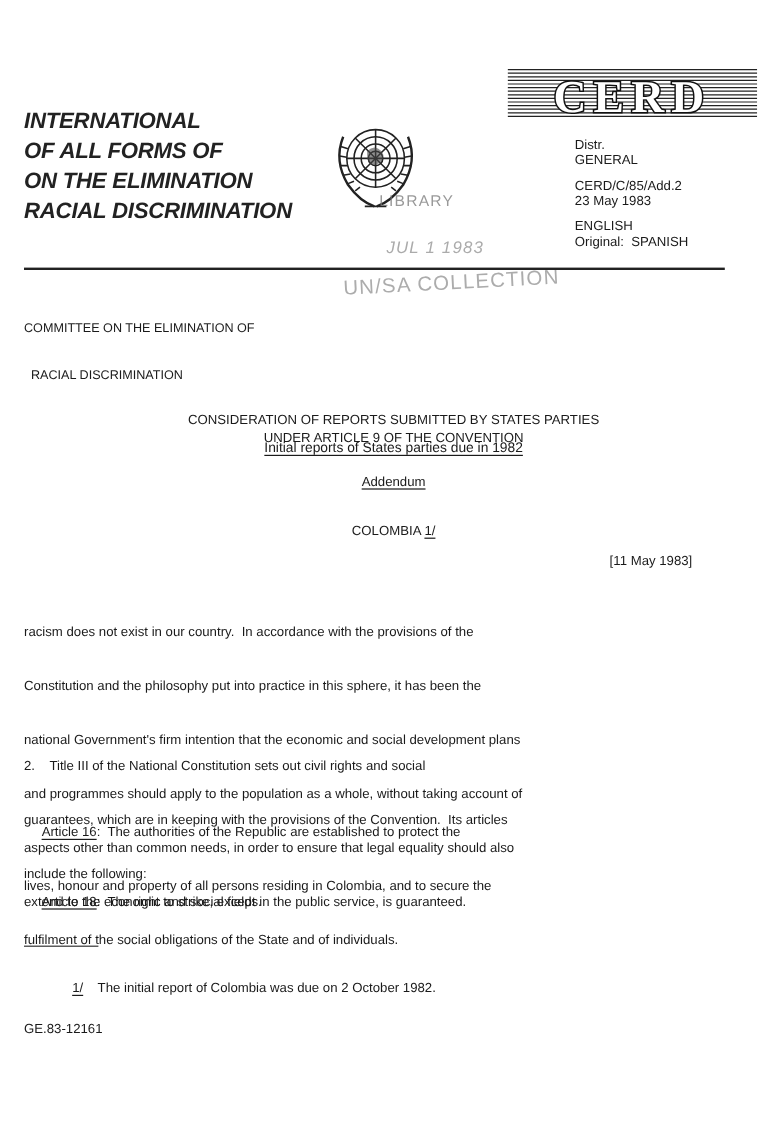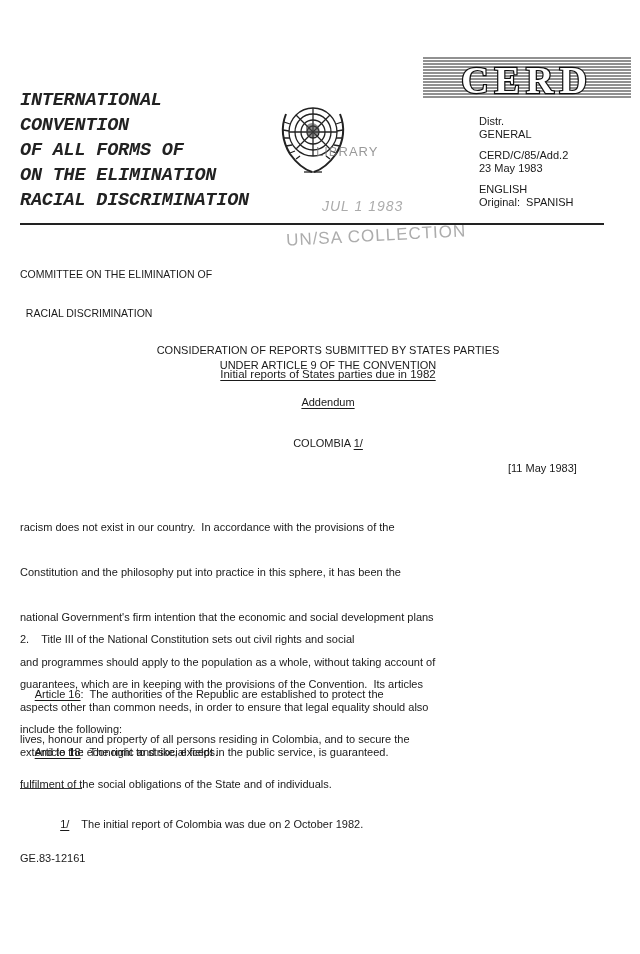--- a/index.html
+++ b/index.html
@@ -1,25 +1,25 @@
 <!DOCTYPE html>
 <html><head>
 <meta charset="utf-8">
 <style>
   html, body { margin: 0; padding: 0; background: #ffffff; }
   body { width: 640px; height: 954px; position: relative; overflow: hidden; color: #1a1a1a; }
   .mono { font-family: Liberation Sans, sans-serif; }
-  .serif-ital { font-family: Liberation Mono, monospace; font-style: italic; font-weight: bold; }
+  .serif-ital { font-family: Liberation Sans, sans-serif; font-style: italic; font-weight: bold; }
   .abs { position: absolute; }
 
   .conv-title { left: 20px; top: 88px; font-size: 18.5px; line-height: 25px; letter-spacing: -0.2px; color: #222; }
   .conv-title div { white-space: nowrap; }
 
   .emblem { left: 276px; top: 94px; width: 74px; height: 90px; }
-  .library-stamp { left: 316px; top: 144px; font-size: 13px; color: #777; letter-spacing: 1px; font-family: "Liberation Sans", sans-serif; opacity: 0.75; }
+  .library-stamp { left: 316px; top: 160px; font-size: 13px; color: #777; letter-spacing: 1px; font-family: "Liberation Sans", sans-serif; opacity: 0.75; }
   .date-stamp { left: 322px; top: 198px; font-size: 14px; color: #888; font-family: "Liberation Sans", sans-serif; letter-spacing: 1px; opacity: 0.7; font-style: italic; }
   .un-stamp { left: 286px; top: 226px; font-size: 17px; color: #8a8a8a; font-family: "Liberation Sans", sans-serif; letter-spacing: 1px; opacity: 0.7; transform: rotate(-3deg); }
 
   .cerd-box { left: 423px; top: 56px; width: 208px; height: 44px; }
   .meta { left: 479px; top: 115px; font-size: 11px; line-height: 13px; }
   .meta .gap { height: 8px; }
 
   .rule-top { left: 20px; top: 223px; width: 584px; height: 0; border-top: 2px solid #222; }
 
   .committee { left: 20px; top: 242px; font-size: 10.5px; line-height: 13px; white-space: pre; }
@@ -31,21 +31,20 @@
 
   .fn-rule { left: 20px; top: 788px; width: 62px; border-top: 1px solid #333; }
   .footnote { left: 54px; top: 806px; font-size: 11px; white-space: pre; }
   .docref { left: 20px; top: 852px; font-size: 11px; }
 </style>
 </head>
 <body>
 
 <div class="abs conv-title serif-ital">
   <div>INTERNATIONAL</div>
-  <div>CONVENTION</div>
   <div>OF ALL FORMS OF</div>
   <div>ON THE ELIMINATION</div>
   <div>RACIAL DISCRIMINATION</div>
 </div>
 
 <div class="abs emblem">
   <svg width="74" height="90" viewBox="0 0 74 90">
     <g fill="none" stroke="#222" stroke-width="1.3">
       <circle cx="37" cy="38" r="24"></circle>
       <circle cx="37" cy="38" r="18"></circle>

